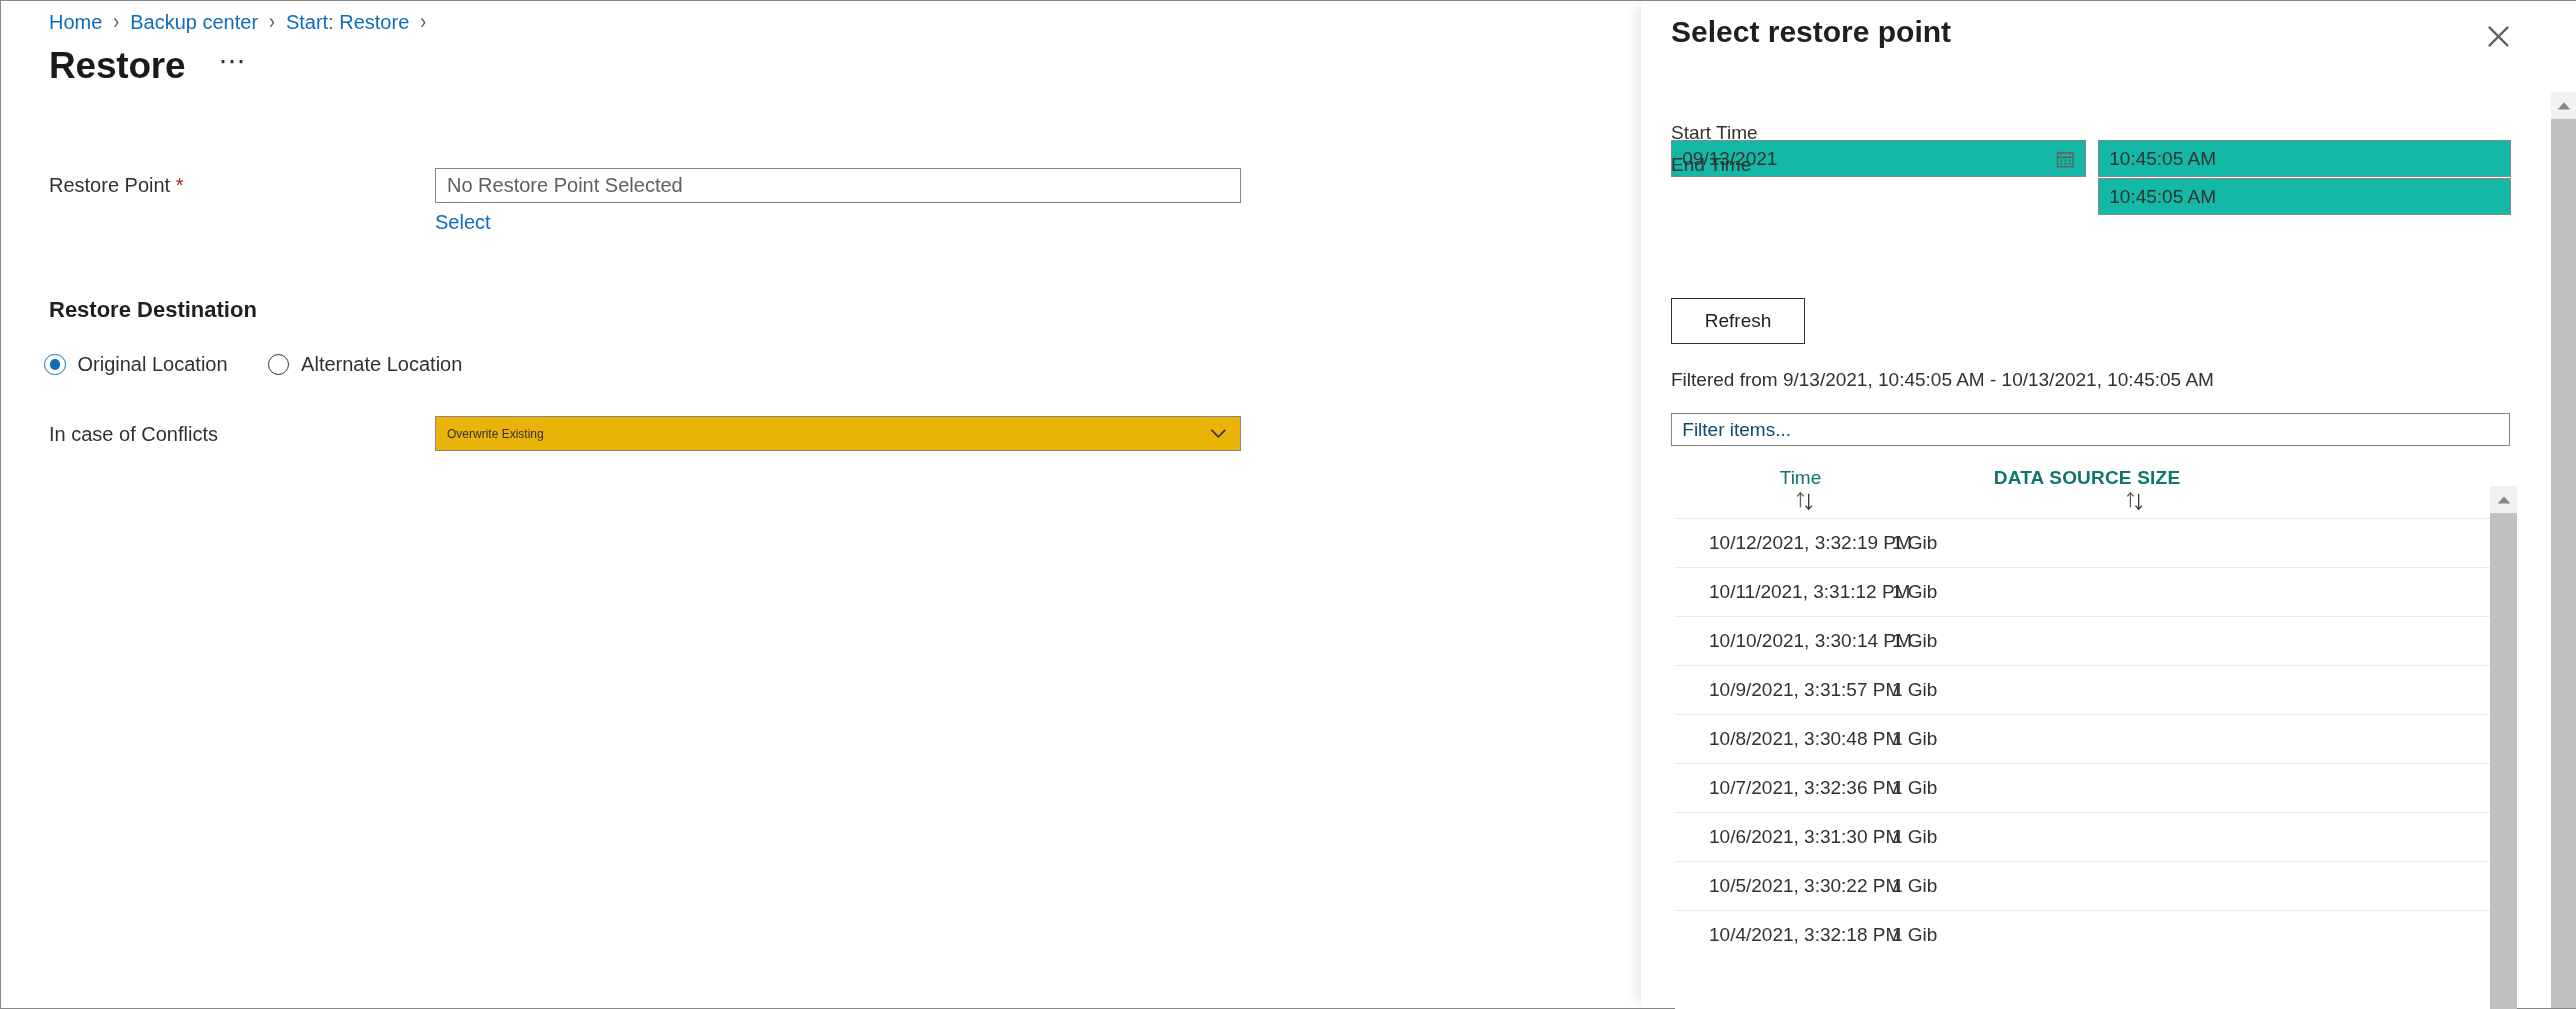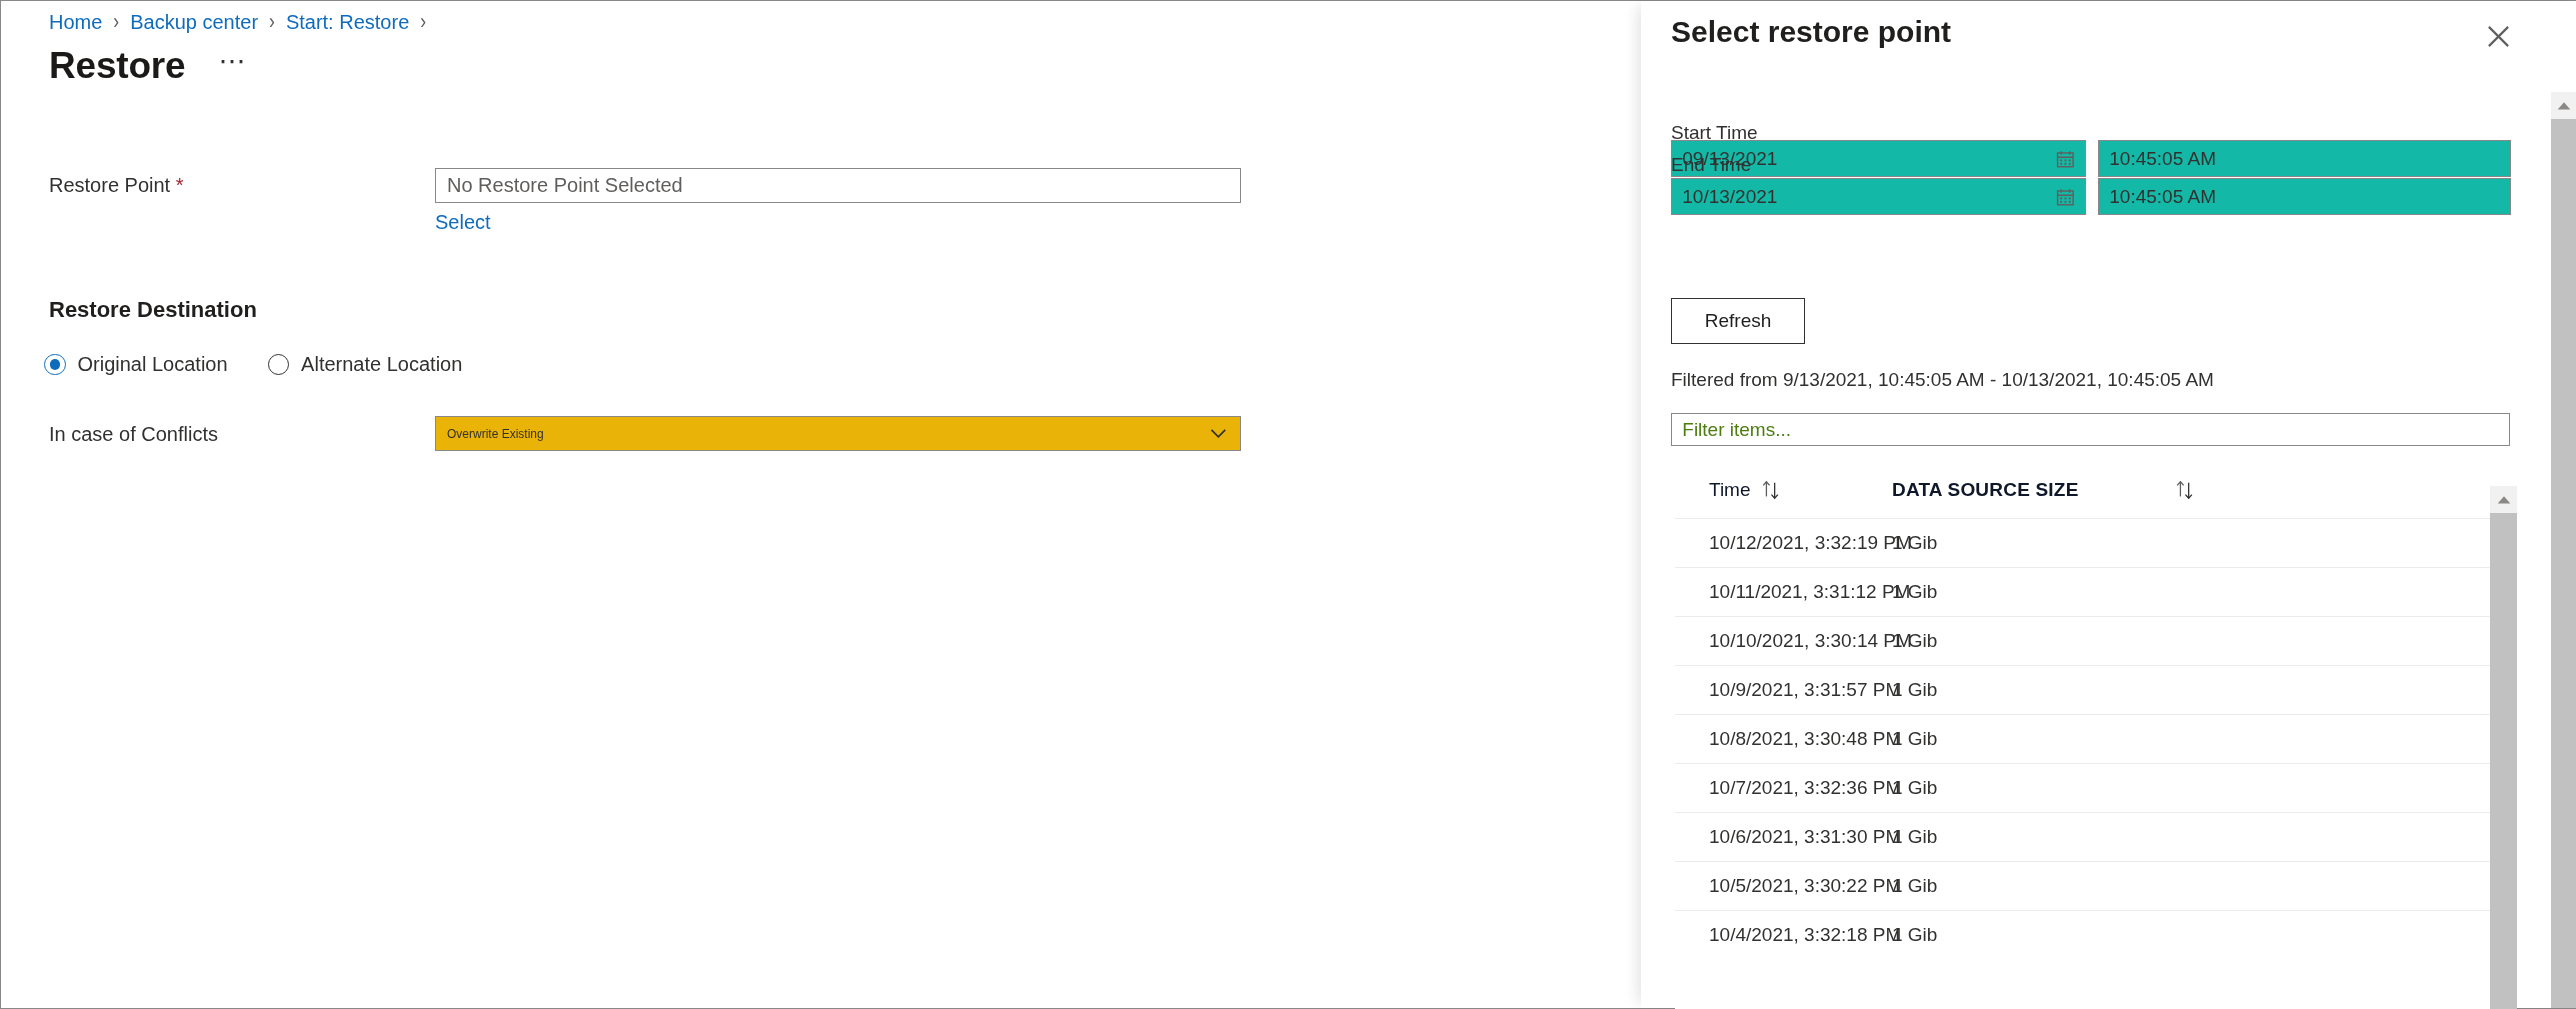--- a/index.html
+++ b/index.html
@@ -223,21 +223,21 @@
     font-size: 19px;
     color: #323130;
     white-space: nowrap;
   }
 
   .filter-input {
     position: absolute;
     background: #ffffff;
     border: 1.6px solid #8a8886;
     font-size: 19px;
-    color: #4d7c0f;
+    color: #0c4a6e;
     display: flex; align-items: center;
     padding: 0 10.3px;
     cursor: text;
   }
 
   
   #rp-table-wrap {
     position: absolute;
     left: 1674px; top: 460px;
     width: 815px;
@@ -247,23 +247,24 @@
   }
   .rp-table { width: 100%; }
   .rp-head {
     display: flex;
     align-items: center;
     height: 57px;
     padding-left: 34px;
   }
   .rp-th {
     font-size: 19px;
-    color: #0f172a;
-    display: flex;
-    align-items: center;
+    color: #0f766e;
+    display: flex;
+    align-items: center;
+    flex-direction: column;
   }
   .rp-th.col-time { width: 183px; font-weight: 400; }
   .rp-th.col-size { width: 390px; font-weight: 600; letter-spacing: 0.2px; }
   .sort-ico { width: 22px; height: 24px; margin-left: 9.5px; flex: none; }
 
   .rp-row {
     display: flex;
     align-items: center;
     height: 49px;
     padding-left: 34px;
@@ -379,35 +380,20 @@
         <rect x="6" y="16.5" width="2.2" height="2.2" fill="#605e5c"></rect>
         <rect x="11" y="16.5" width="2.2" height="2.2" fill="#605e5c"></rect>
         <rect x="16" y="16.5" width="2.2" height="2.2" fill="#605e5c"></rect>
       </svg>
     </div>
     <div class="p-input" style="left:457px; top:139px; width:413px;">
       <span>10:45:05 AM</span>
     </div>
 
     <div class="p-label" style="left:30px; top:153px;">End Time</div>
-    <div class="p-input" style="left:30px; top:177px; width:415px;">
-      <span>10/13/2021</span>
-      <svg class="cal-icon" viewBox="0 0 24 24">
-        <rect x="3" y="5" width="18" height="16" fill="none" stroke="#605e5c" stroke-width="1.6"></rect>
-        <line x1="3" y1="10" x2="21" y2="10" stroke="#605e5c" stroke-width="1.6"></line>
-        <line x1="7" y1="3" x2="7" y2="7" stroke="#605e5c" stroke-width="1.6"></line>
-        <line x1="17" y1="3" x2="17" y2="7" stroke="#605e5c" stroke-width="1.6"></line>
-        <rect x="6" y="12.5" width="2.2" height="2.2" fill="#605e5c"></rect>
-        <rect x="11" y="12.5" width="2.2" height="2.2" fill="#605e5c"></rect>
-        <rect x="16" y="12.5" width="2.2" height="2.2" fill="#605e5c"></rect>
-        <rect x="6" y="16.5" width="2.2" height="2.2" fill="#605e5c"></rect>
-        <rect x="11" y="16.5" width="2.2" height="2.2" fill="#605e5c"></rect>
-        <rect x="16" y="16.5" width="2.2" height="2.2" fill="#605e5c"></rect>
-      </svg>
-    </div>
     <div class="p-input" style="left:457px; top:177px; width:413px;">
       <span>10:45:05 AM</span>
     </div>
 
     <div class="refresh-btn" style="left:30px; top:297px; width:134px; height:46px;">Refresh</div>
 
     <div class="filtered-note" style="left:30px; top:368px;">Filtered from 9/13/2021, 10:45:05 AM - 10/13/2021, 10:45:05 AM</div>
 
     <div class="filter-input" style="left:30px; top:412px; width:839px; height:33px;">
       <span>Filter items...</span>

